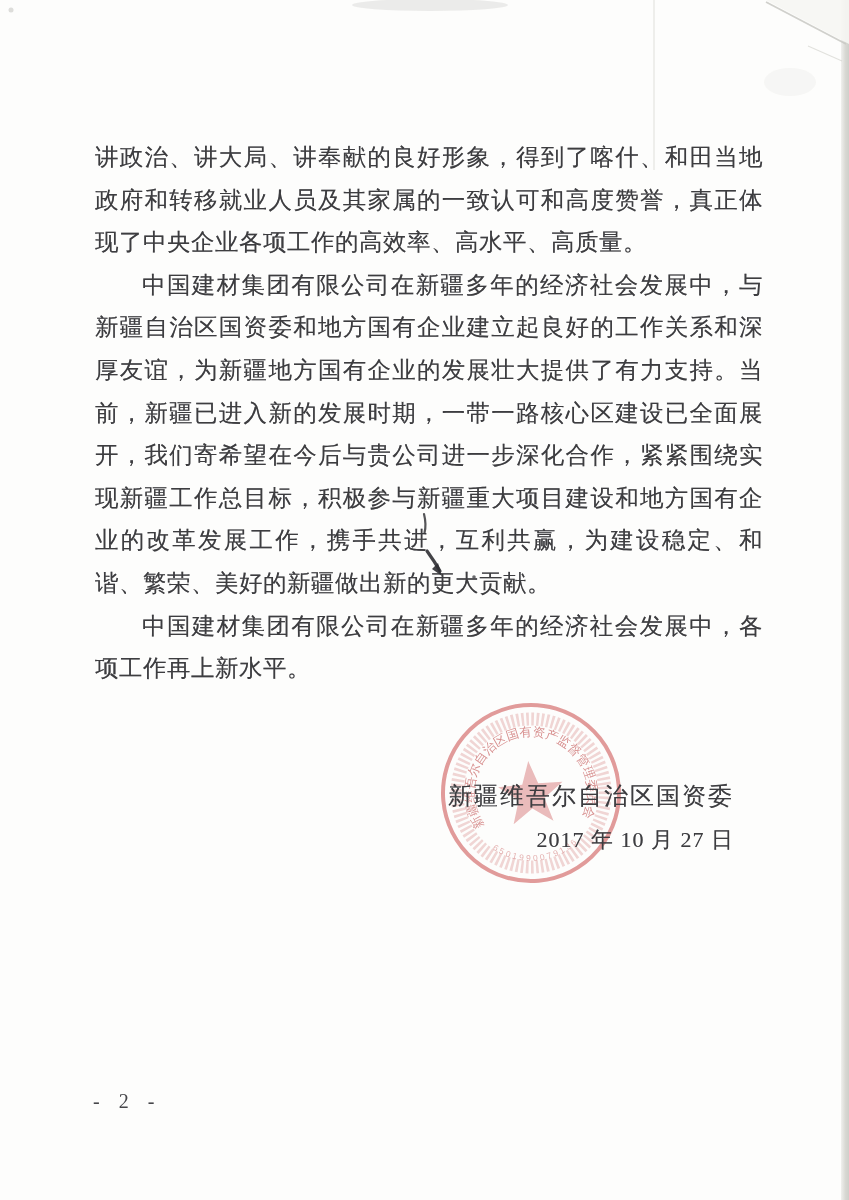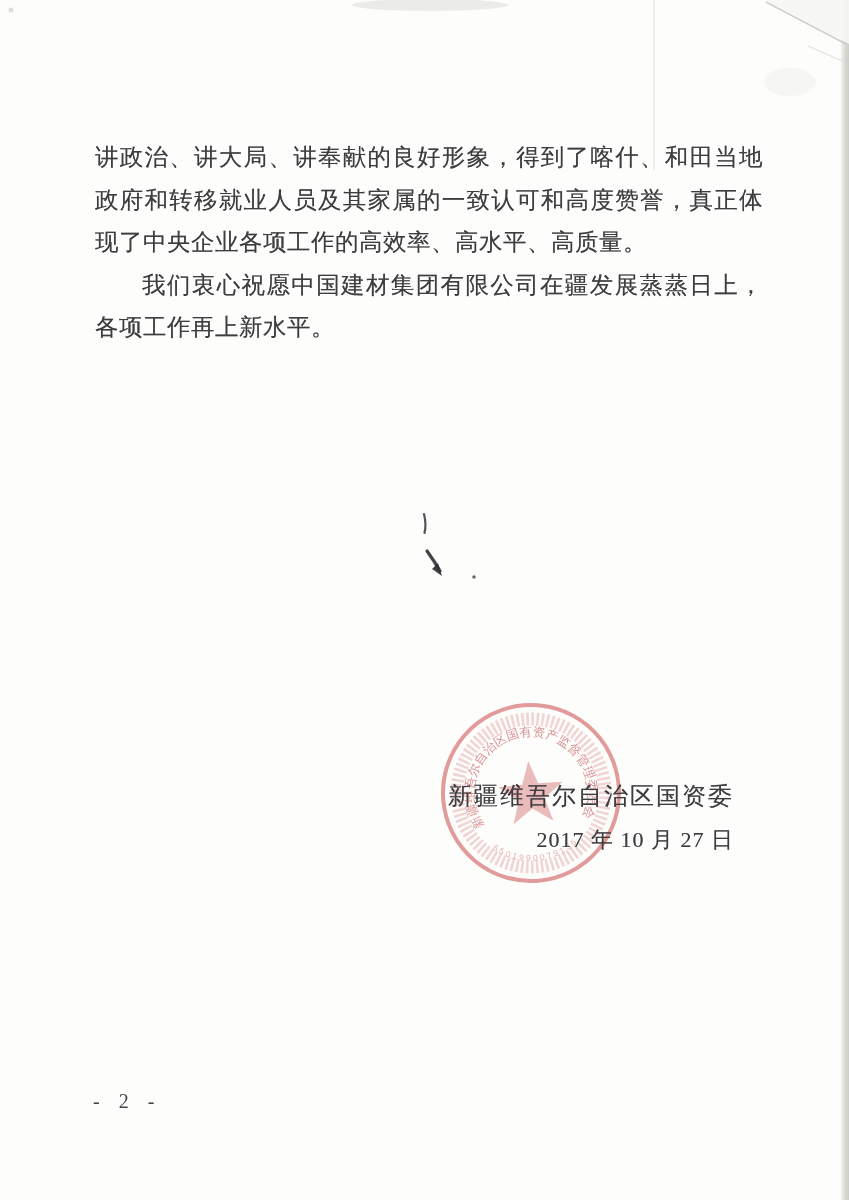--- a/index.html
+++ b/index.html
@@ -66,21 +66,22 @@
     pointer-events: none;
   }
 </style>
 </head>
 <body>
 
 <div class="page">
 
   <div class="body-text">
     <p>讲政治、讲大局、讲奉献的良好形象，得到了喀什、和田当地政府和转移就业人员及其家属的一致认可和高度赞誉，真正体现了中央企业各项工作的高效率、高水平、高质量。</p>
-    <p class="indent">我们衷心祝愿中国建材集团有限公司在疆发展蒸蒸日上，各项工作再上新水平。</p>
+    <p class="indent">中国建材集团有限公司在新疆多年的经济社会发展中，与新疆自治区国资委和地方国有企业建立起良好的工作关系和深厚友谊，为新疆地方国有企业的发展壮大提供了有力支持。当前，新疆已进入新的发展时期，一带一路核心区建设已全面展开，我们寄希望在今后与贵公司进一步深化合作，紧紧围绕实现新疆工作总目标，积极参与新疆重大项目建设和地方国有企业的改革发展工作，携手共进，互利共赢，为建设稳定、和谐、繁荣、美好的新疆做出新的更大贡献。</p>
+    <p class="indent">中国建材集团有限公司在新疆多年的经济社会发展中，各项工作再上新水平。</p>
   </div>
 
   <div class="seal">
     <svg width="190" height="190" viewBox="0 0 190 190">
 
       <circle cx="95" cy="95" r="88" fill="none" stroke="#d46868" stroke-width="4" opacity="0.8"></circle>
 
       <circle cx="95" cy="95" r="74" fill="none" stroke="#d98a8a" stroke-width="13" stroke-dasharray="2.6 2.4" opacity="0.42"></circle>
 
       <polygon points="95,63 103,86 127.3,86.5 107.9,101.2 115,124.5 95,110.6 75,124.5 82.1,101.2 62.7,86.5 87,86" fill="#e29a9a" opacity="0.8"></polygon>

